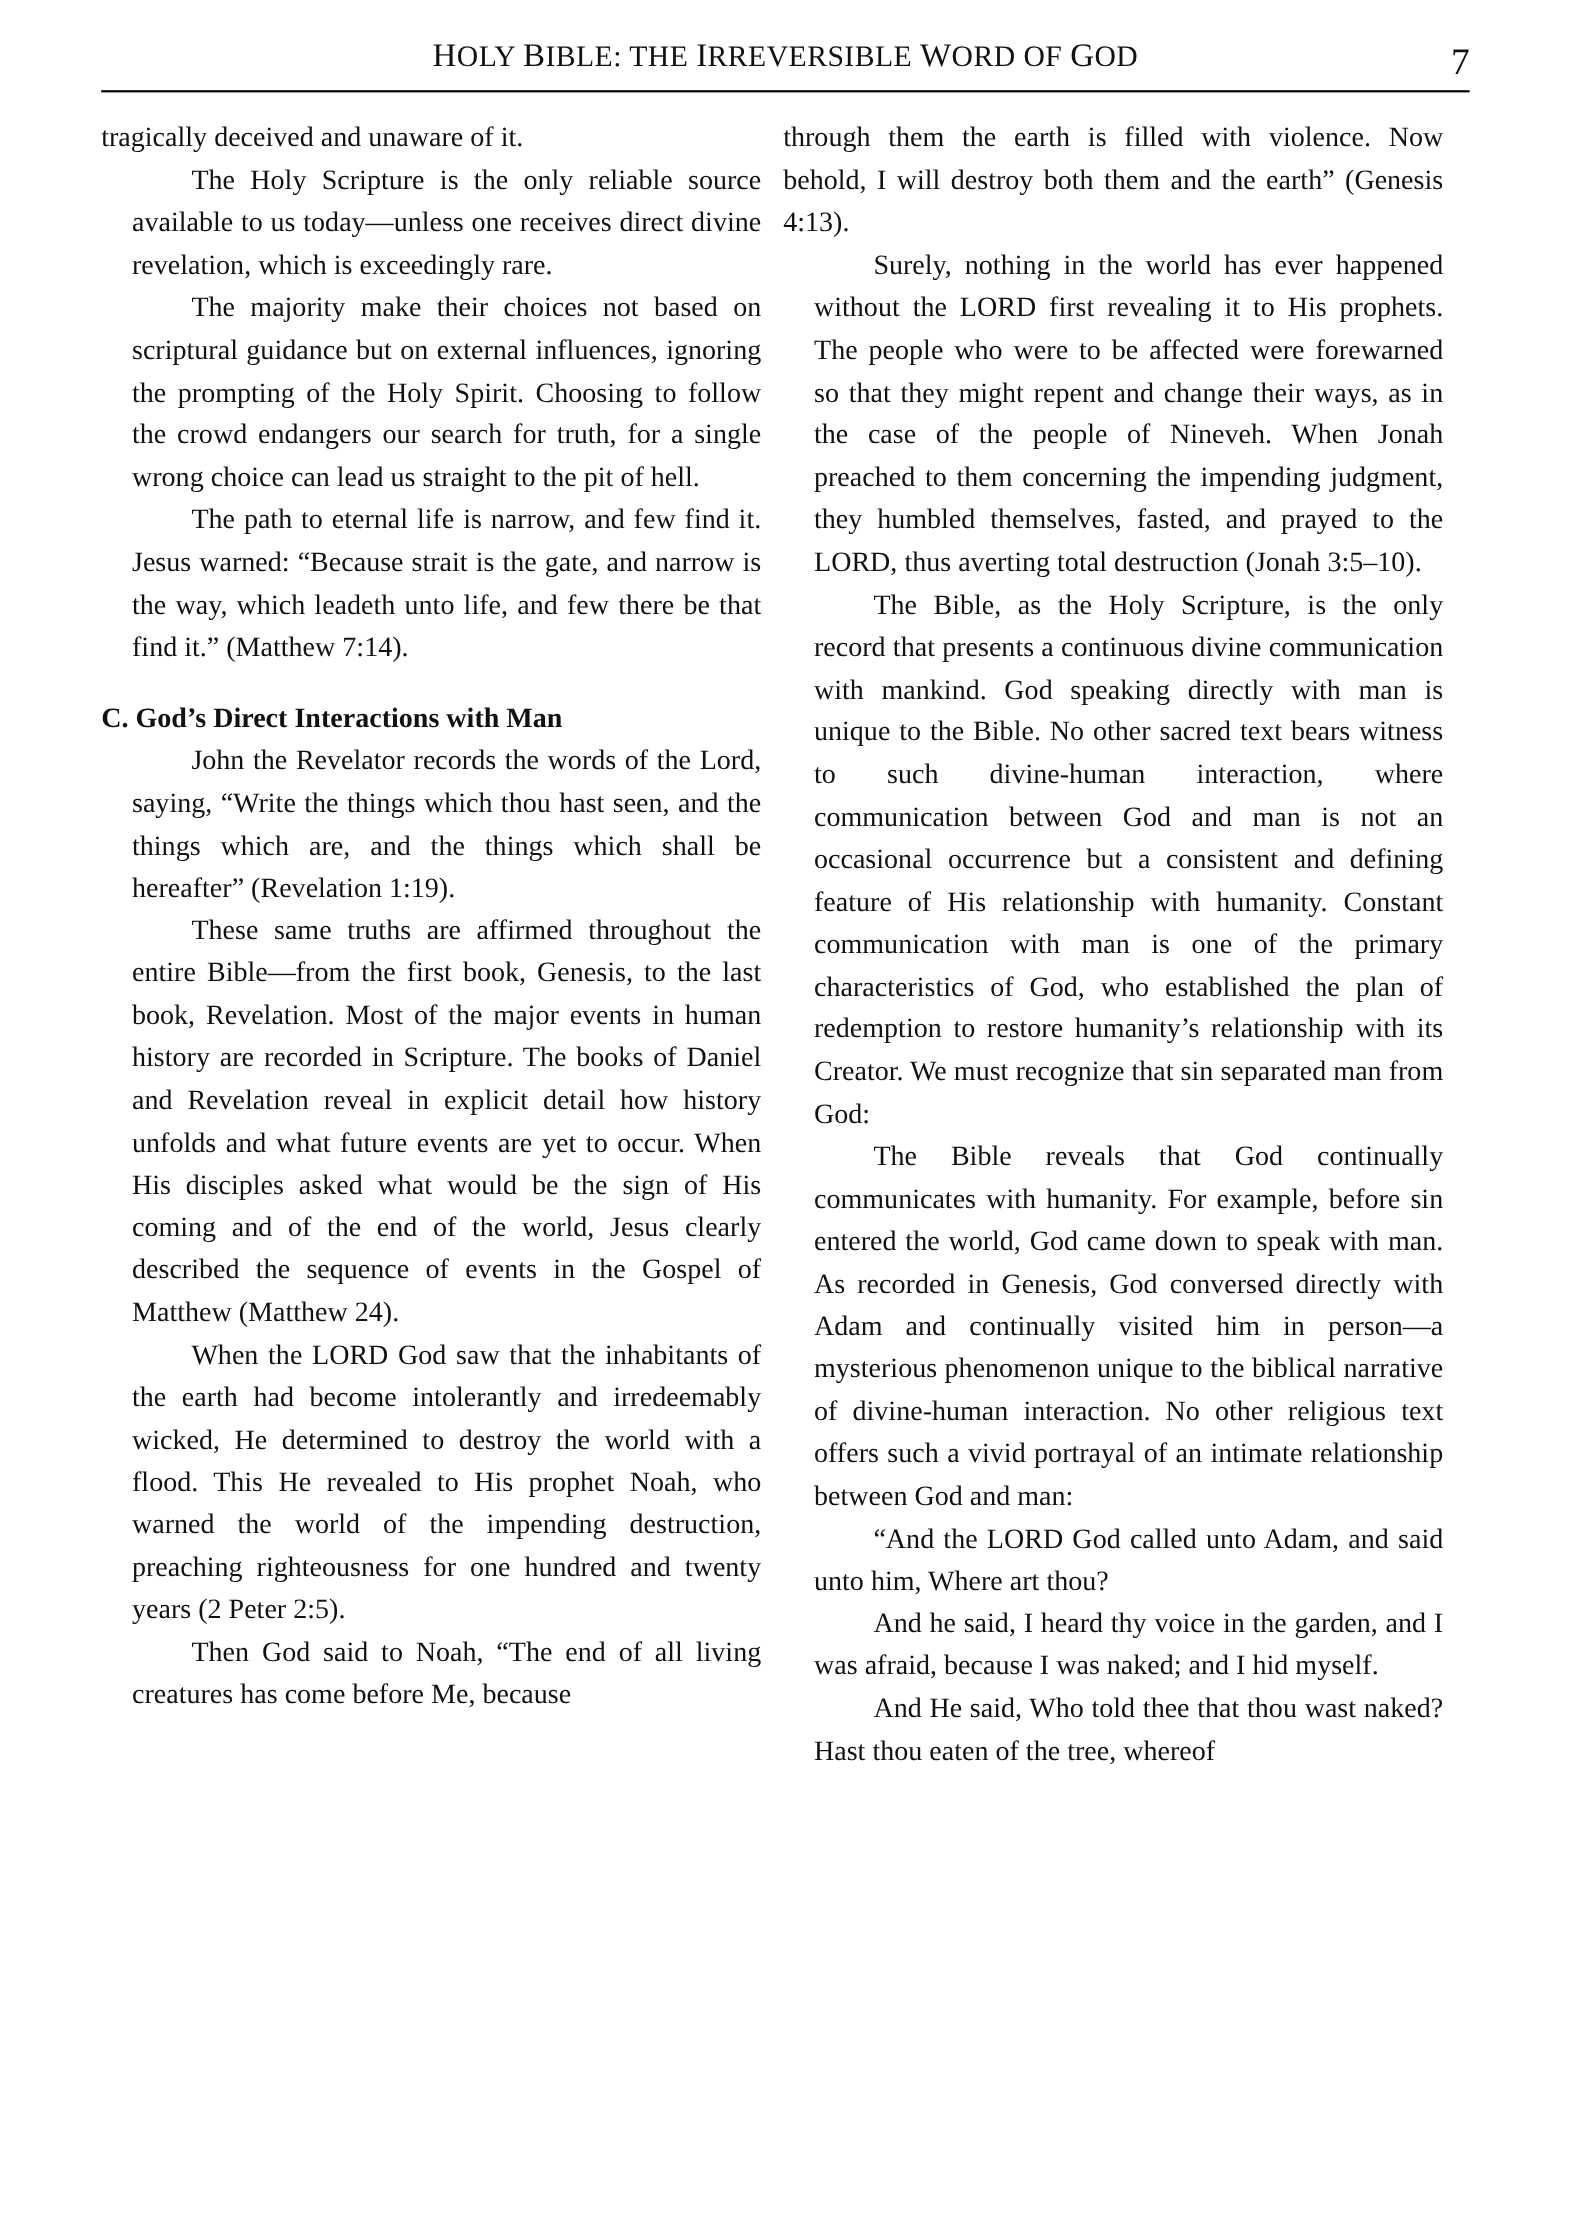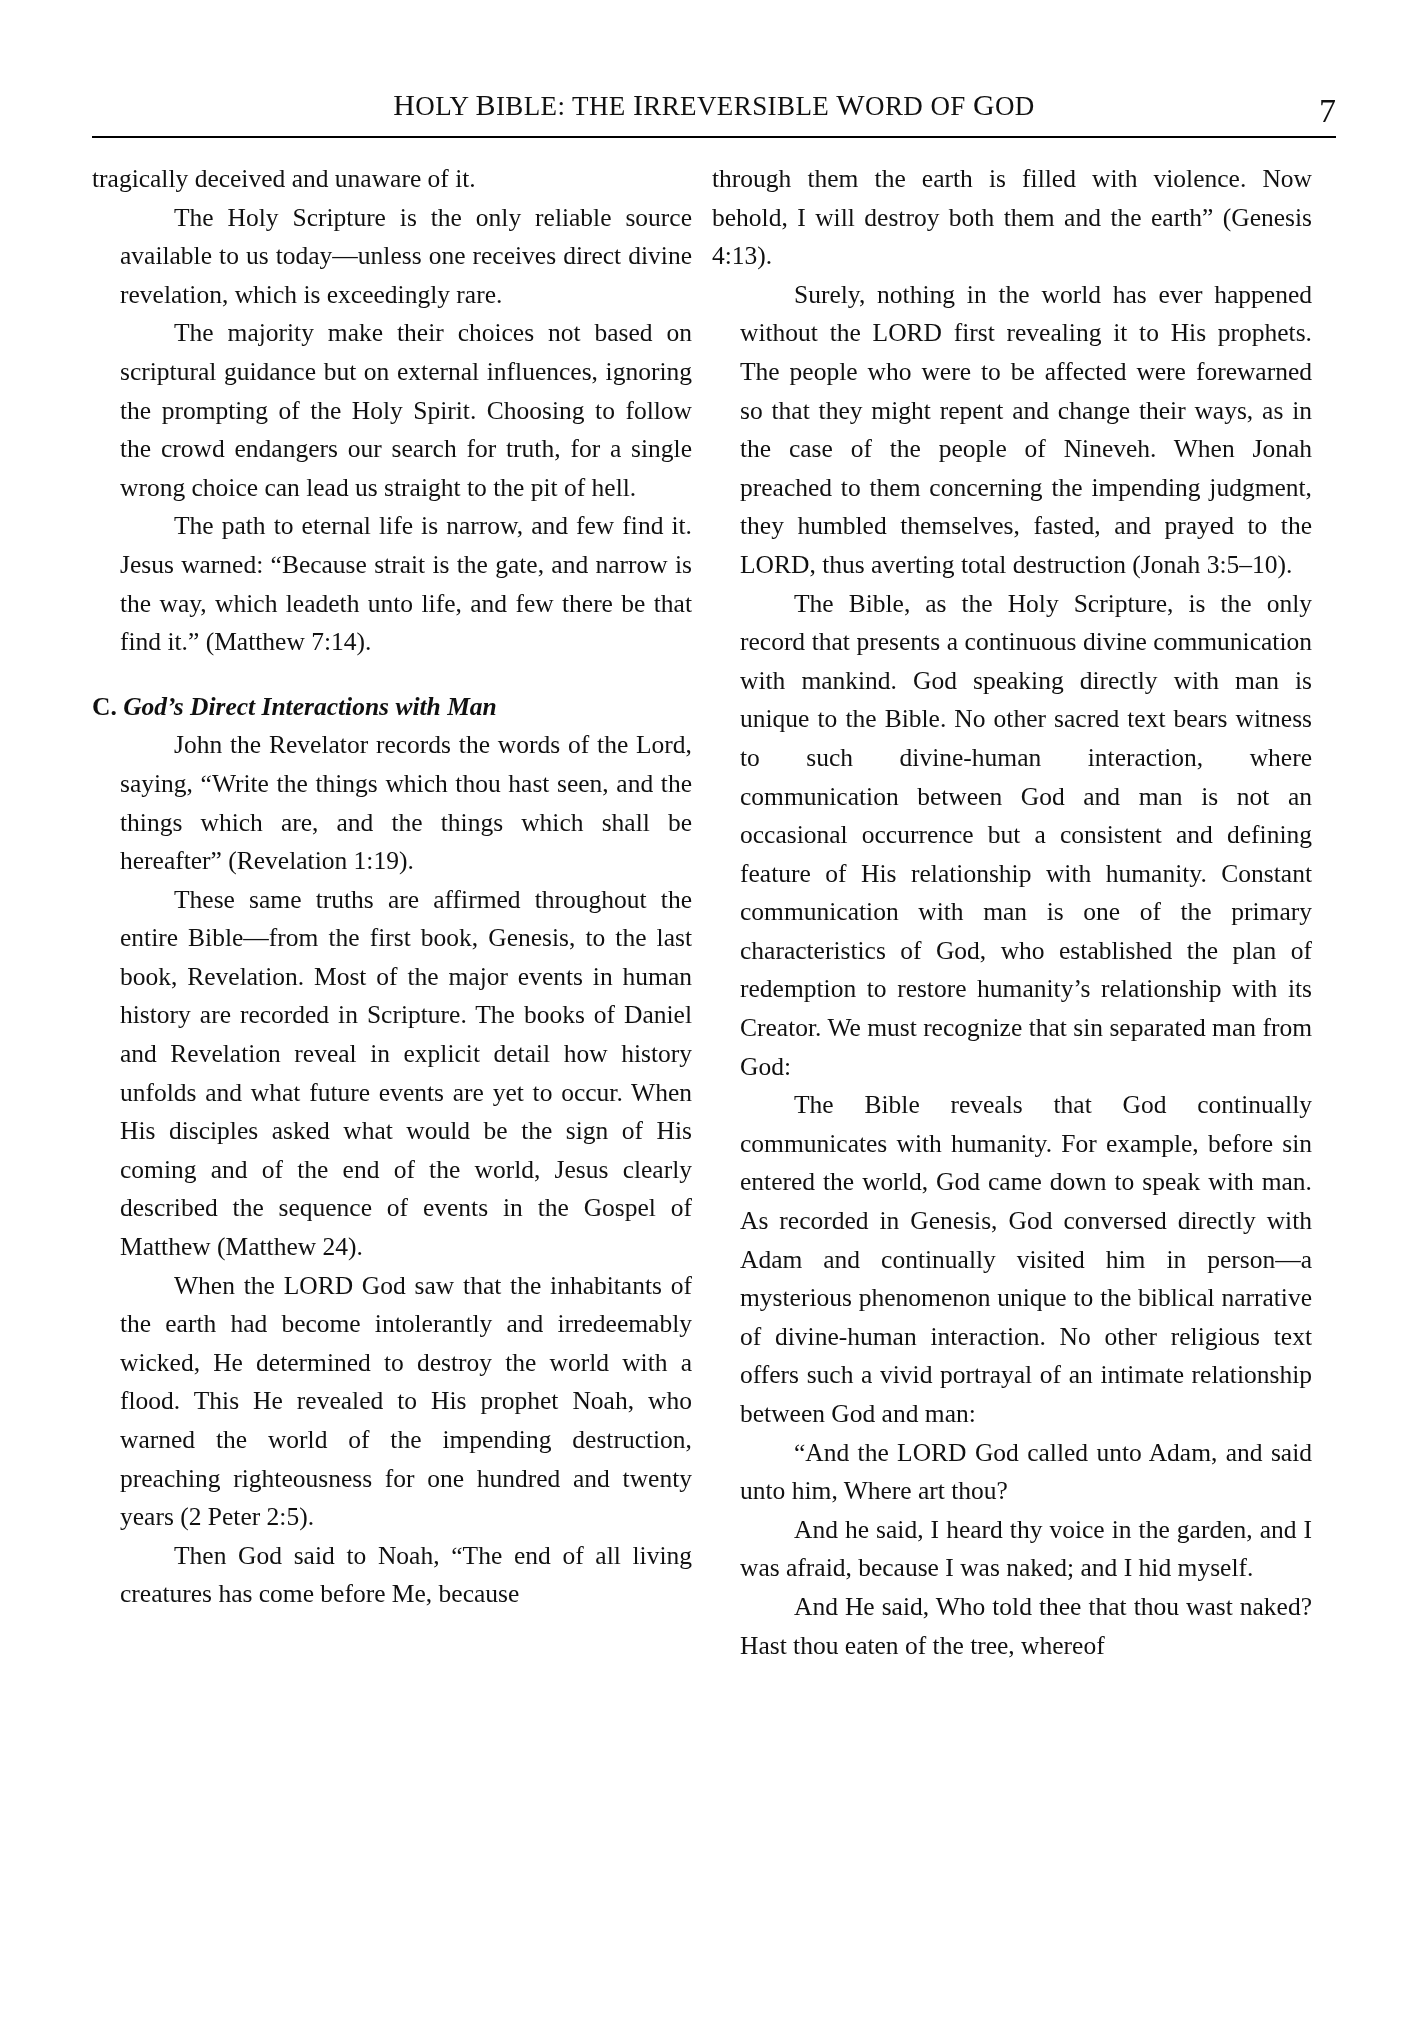--- a/index.html
+++ b/index.html
@@ -11,21 +11,21 @@
     width: 1428px;
     height: 2028px;
     font-family: "Liberation Serif", serif;
     color: #111111;
   }
   .page {
     position: relative;
     width: 1428px;
     height: 1956px;
     box-sizing: border-box;
-    padding: 88px 92px 40px 92px;
+    padding: 34px 92px 40px 92px;
   }
   .header {
     display: flex;
     align-items: baseline;
     justify-content: center;
     position: relative;
     height: 44px;
   }
   .running-head {
     font-family: "Liberation Serif", serif;
@@ -74,21 +74,20 @@
     margin: 26px 0 0 0;
     font-size: 25.5px;
     line-height: 38.6px;
     font-weight: bold;
     text-align: left;
   }
   h3.subhead .letter {
     font-style: normal;
   }
   h3.subhead .title {
-    font-style: italic;
   }
 </style>
 </head>
 <body>
 
 <div class="page">
 
   <div class="header">
     <div class="running-head">
       <span class="cap">H</span><span>OLY </span><span class="cap">B</span><span>IBLE: T</span><span>HE </span><span class="cap">I</span><span>RREVERSIBLE </span><span class="cap">W</span><span>ORD OF </span><span class="cap">G</span><span>OD</span>

